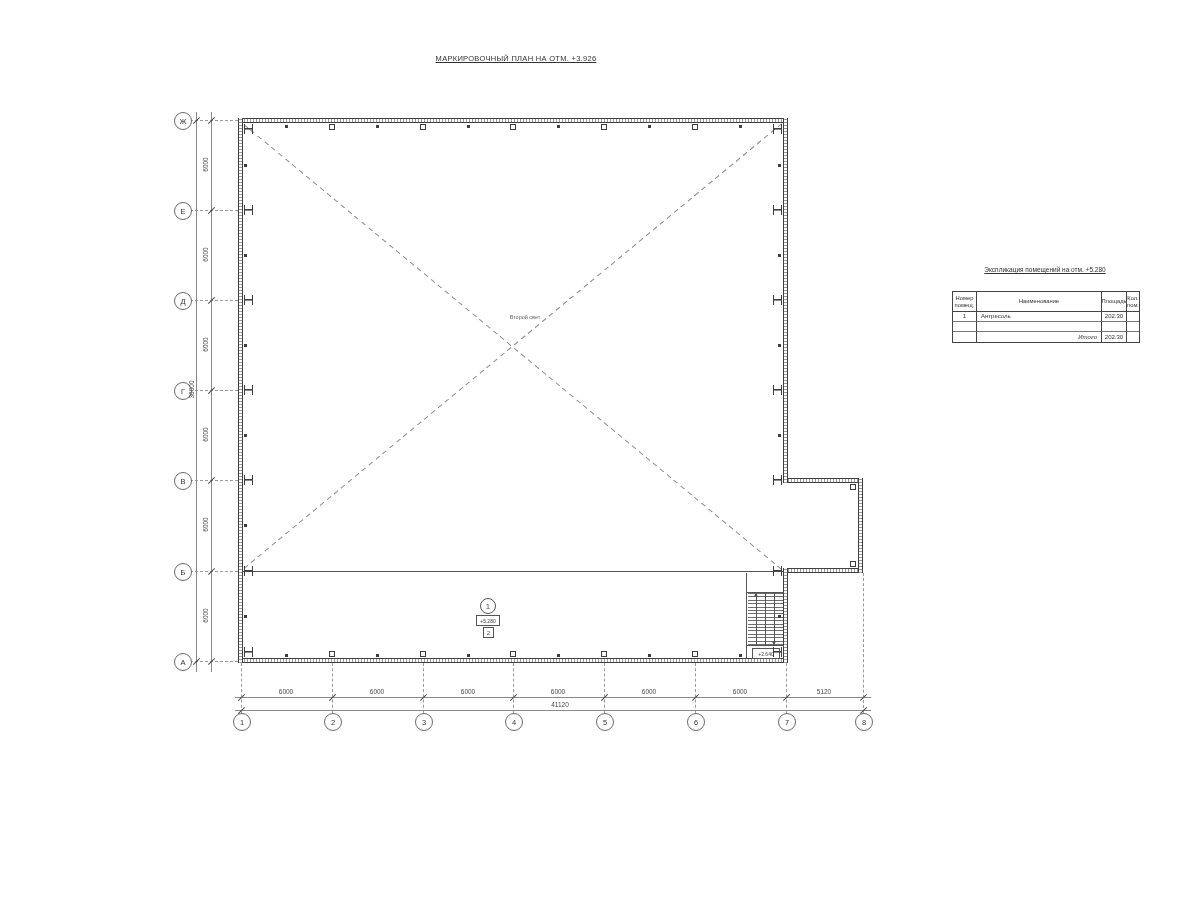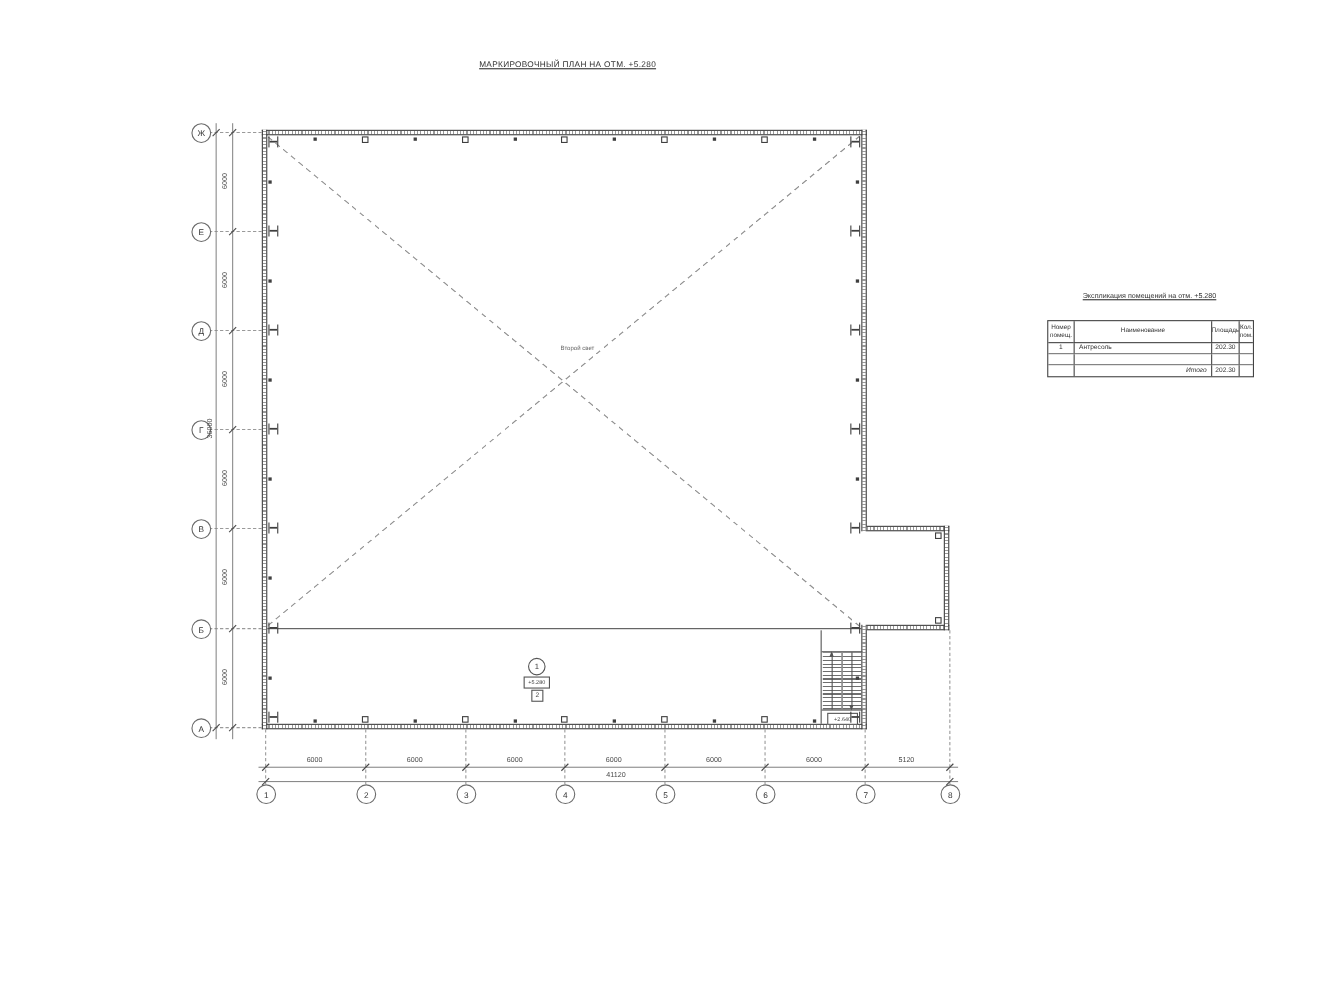--- a/index.html
+++ b/index.html
@@ -54,21 +54,21 @@
   .spec .rw{height:10px;border-bottom:1px solid #777;}
   .spec .rw.last{border-bottom:none;}
   .spec .name{justify-content:flex-start;padding-left:4px;}
   .spec .total{justify-content:flex-end;padding-right:4px;font-style:italic;}
 </style>
 </head>
 <body>
 
 <div class="canvas">
 
-  <div class="title" style="left:410px;top:54px;width:212px;">МАРКИРОВОЧНЫЙ ПЛАН НА ОТМ. +5.280</div>
+  <div class="title" style="left:410px;top:54px;width:212px;">МАРКИРОВОЧНЫЙ ПЛАН НА ОТМ. +3.926</div>
 
   <div class="wall-h" style="left:238px;top:118px;width:550px;height:5px;"></div>
   <div class="wall-h" style="left:238px;top:658px;width:550px;height:5px;"></div>
   <div class="wall-v" style="left:238px;top:118px;width:5px;height:545px;"></div>
   <div class="wall-v" style="left:783px;top:118px;width:5px;height:365px;"></div>
   <div class="wall-v" style="left:783px;top:568px;width:5px;height:95px;"></div>
   <div class="wall-h" style="left:788px;top:478px;width:75px;height:5px;"></div>
   <div class="wall-h" style="left:788px;top:568px;width:75px;height:5px;"></div>
   <div class="wall-v" style="left:858px;top:478px;width:5px;height:95px;"></div>
 

